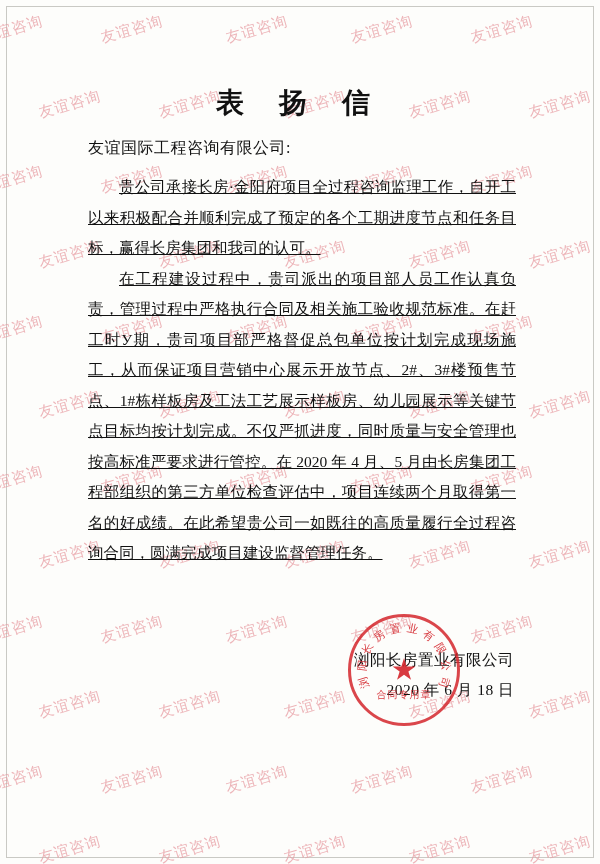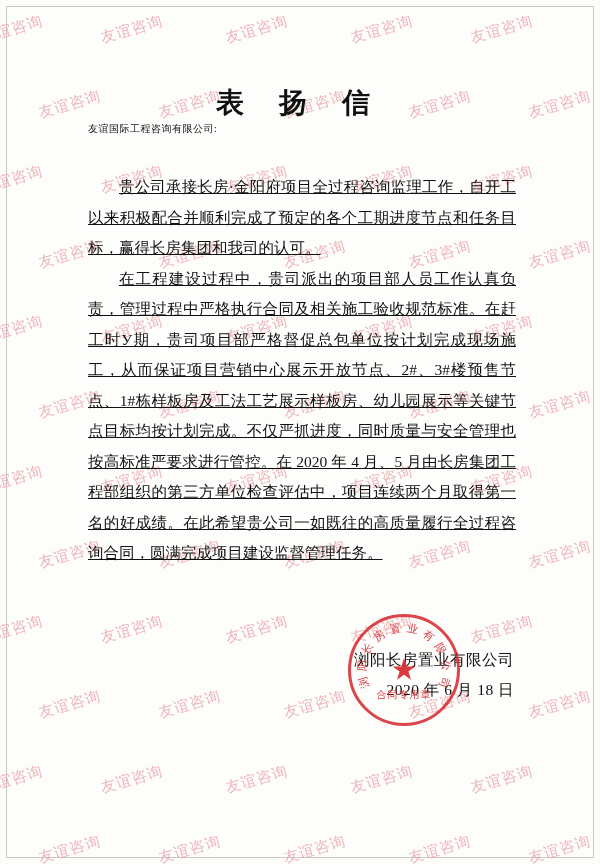--- a/index.html
+++ b/index.html
@@ -75,23 +75,23 @@
     text-align: center;
     font-size: 28px;
     font-weight: bold;
     letter-spacing: 14px;
     color: #111;
     font-family: "Liberation Serif", "DejaVu Serif", serif;
   }
 
   #salutation {
     position: absolute;
-    top: 122px;
+    top: 138px;
     left: 88px;
-    font-size: 10px;
+    font-size: 16px;
     color: #111;
     letter-spacing: .5px;
   }
 
   #body-text {
     position: absolute;
     top: 172px;
     left: 88px;
     width: 428px;
     font-size: 15.5px;

